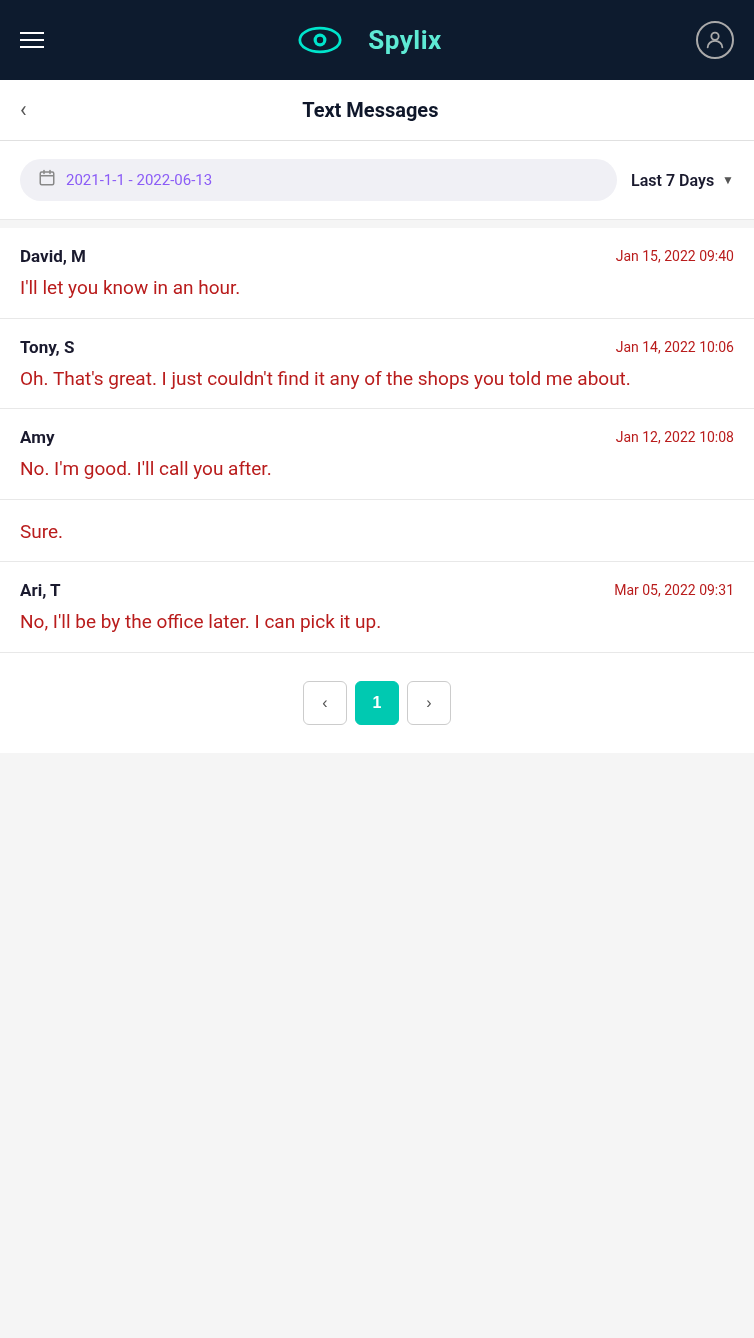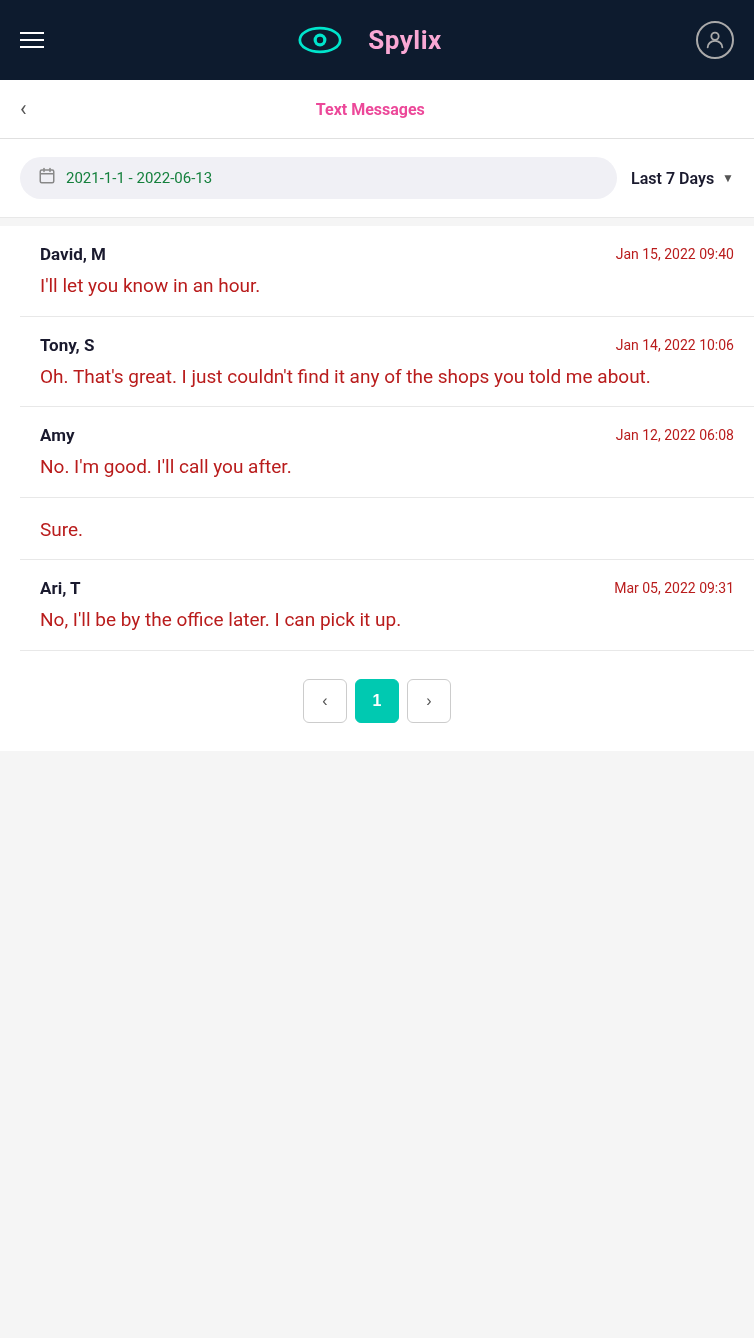--- a/index.html
+++ b/index.html
@@ -34,21 +34,21 @@
     .header-logo {
       display: flex;
       align-items: center;
       gap: 10px;
     }
     .logo-icon {
       width: 44px;
       height: 28px;
     }
     .logo-text {
-      color: #f9a8d4;
+      color: #5eead4;
       font-size: 26px;
       font-weight: 700;
       letter-spacing: 0.5px;
       margin-left: 16px;
     }
     .header-avatar {
       width: 38px;
       height: 38px;
       border-radius: 50%;
       border: 2px solid #aaa;
@@ -71,44 +71,44 @@
     .back-btn {
       font-size: 22px;
       color: #555;
       cursor: pointer;
       margin-right: 10px;
       line-height: 1;
     }
     .page-title {
       flex: 1;
       text-align: center;
-      font-size: 16px;
-      font-weight: 700;
-      color: #ec4899;
+      font-size: 20px;
+      font-weight: 700;
+      color: #0f172a;
       margin-right: 30px;
     }
 
     
     .filter-bar {
       background: white;
       display: flex;
       align-items: center;
       padding: 18px 20px;
       gap: 14px;
       border-bottom: 1px solid #e8e8e8;
     }
     .date-input {
       flex: 1;
       display: flex;
       align-items: center;
       gap: 10px;
       background: #f0f0f5;
       border-radius: 22px;
       padding: 10px 18px;
-      color: #15803d;
+      color: #8b5cf6;
       font-size: 15px;
     }
     .cal-icon {
       color: #888;
       font-size: 16px;
     }
     .date-filter-dropdown {
       display: flex;
       align-items: center;
       gap: 8px;
@@ -125,21 +125,20 @@
 
     
     .message-list {
       background: white;
       margin-top: 8px;
     }
     .message-item {
       padding: 18px 20px 16px;
       border-bottom: 1px solid #e8e8e8;
       cursor: pointer;
-      margin-left: 20px;
     }
     .message-header {
       display: flex;
       justify-content: space-between;
       align-items: center;
       margin-bottom: 8px;
     }
     .contact-name {
       font-size: 17px;
       font-weight: 700;
@@ -246,21 +245,21 @@
     <div class="message-item">
       <div class="message-header">
         <span class="contact-name">Tony, S</span>
         <span class="message-time">Jan 14, 2022 10:06</span>
       </div>
       <div class="message-preview">Oh. That's great. I just couldn't find it any of the shops you told me about.</div>
     </div>
     <div class="message-item">
       <div class="message-header">
         <span class="contact-name">Amy</span>
-        <span class="message-time">Jan 12, 2022 06:08</span>
+        <span class="message-time">Jan 12, 2022 10:08</span>
       </div>
       <div class="message-preview">No. I'm good. I'll call you after.</div>
     </div>
     <div class="message-item">
       <div class="message-preview">Sure.</div>
     </div>
     <div class="message-item">
       <div class="message-header">
         <span class="contact-name">Ari, T</span>
         <span class="message-time">Mar 05, 2022 09:31</span>

